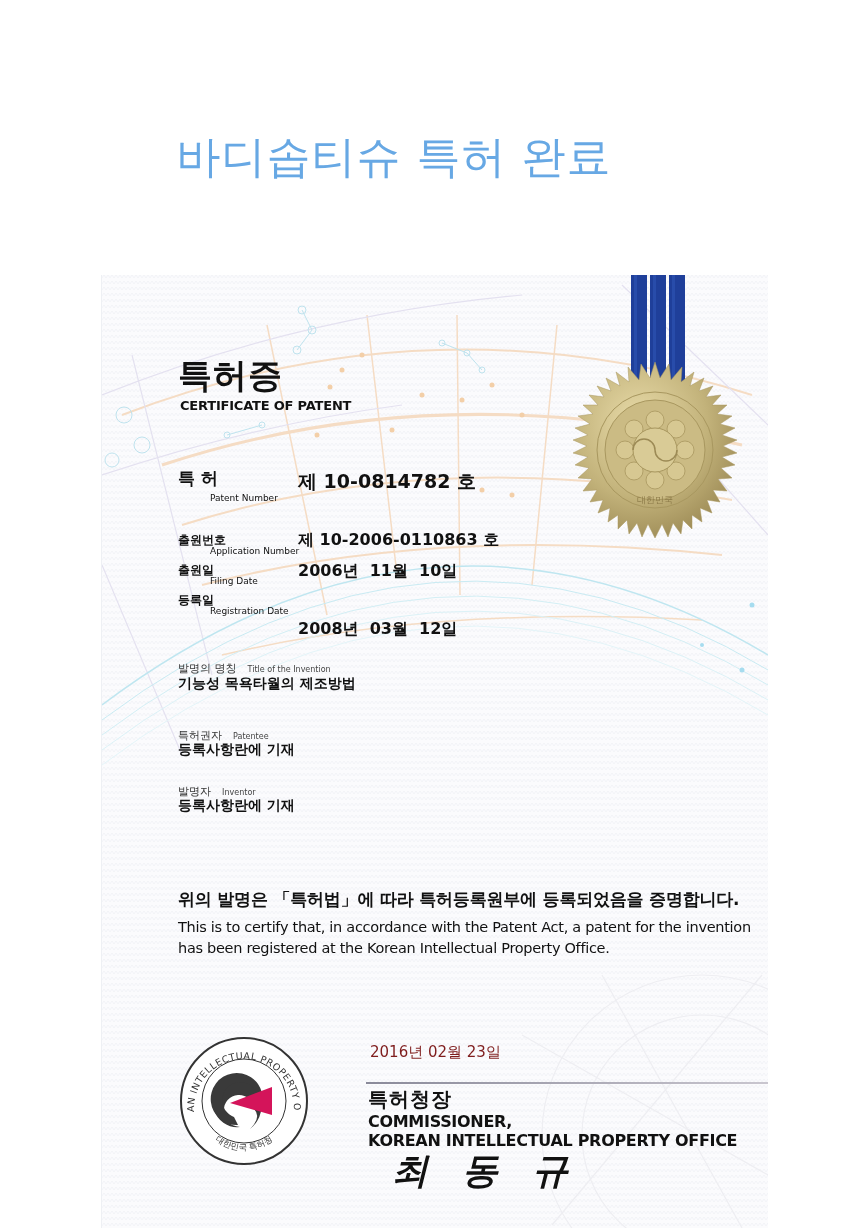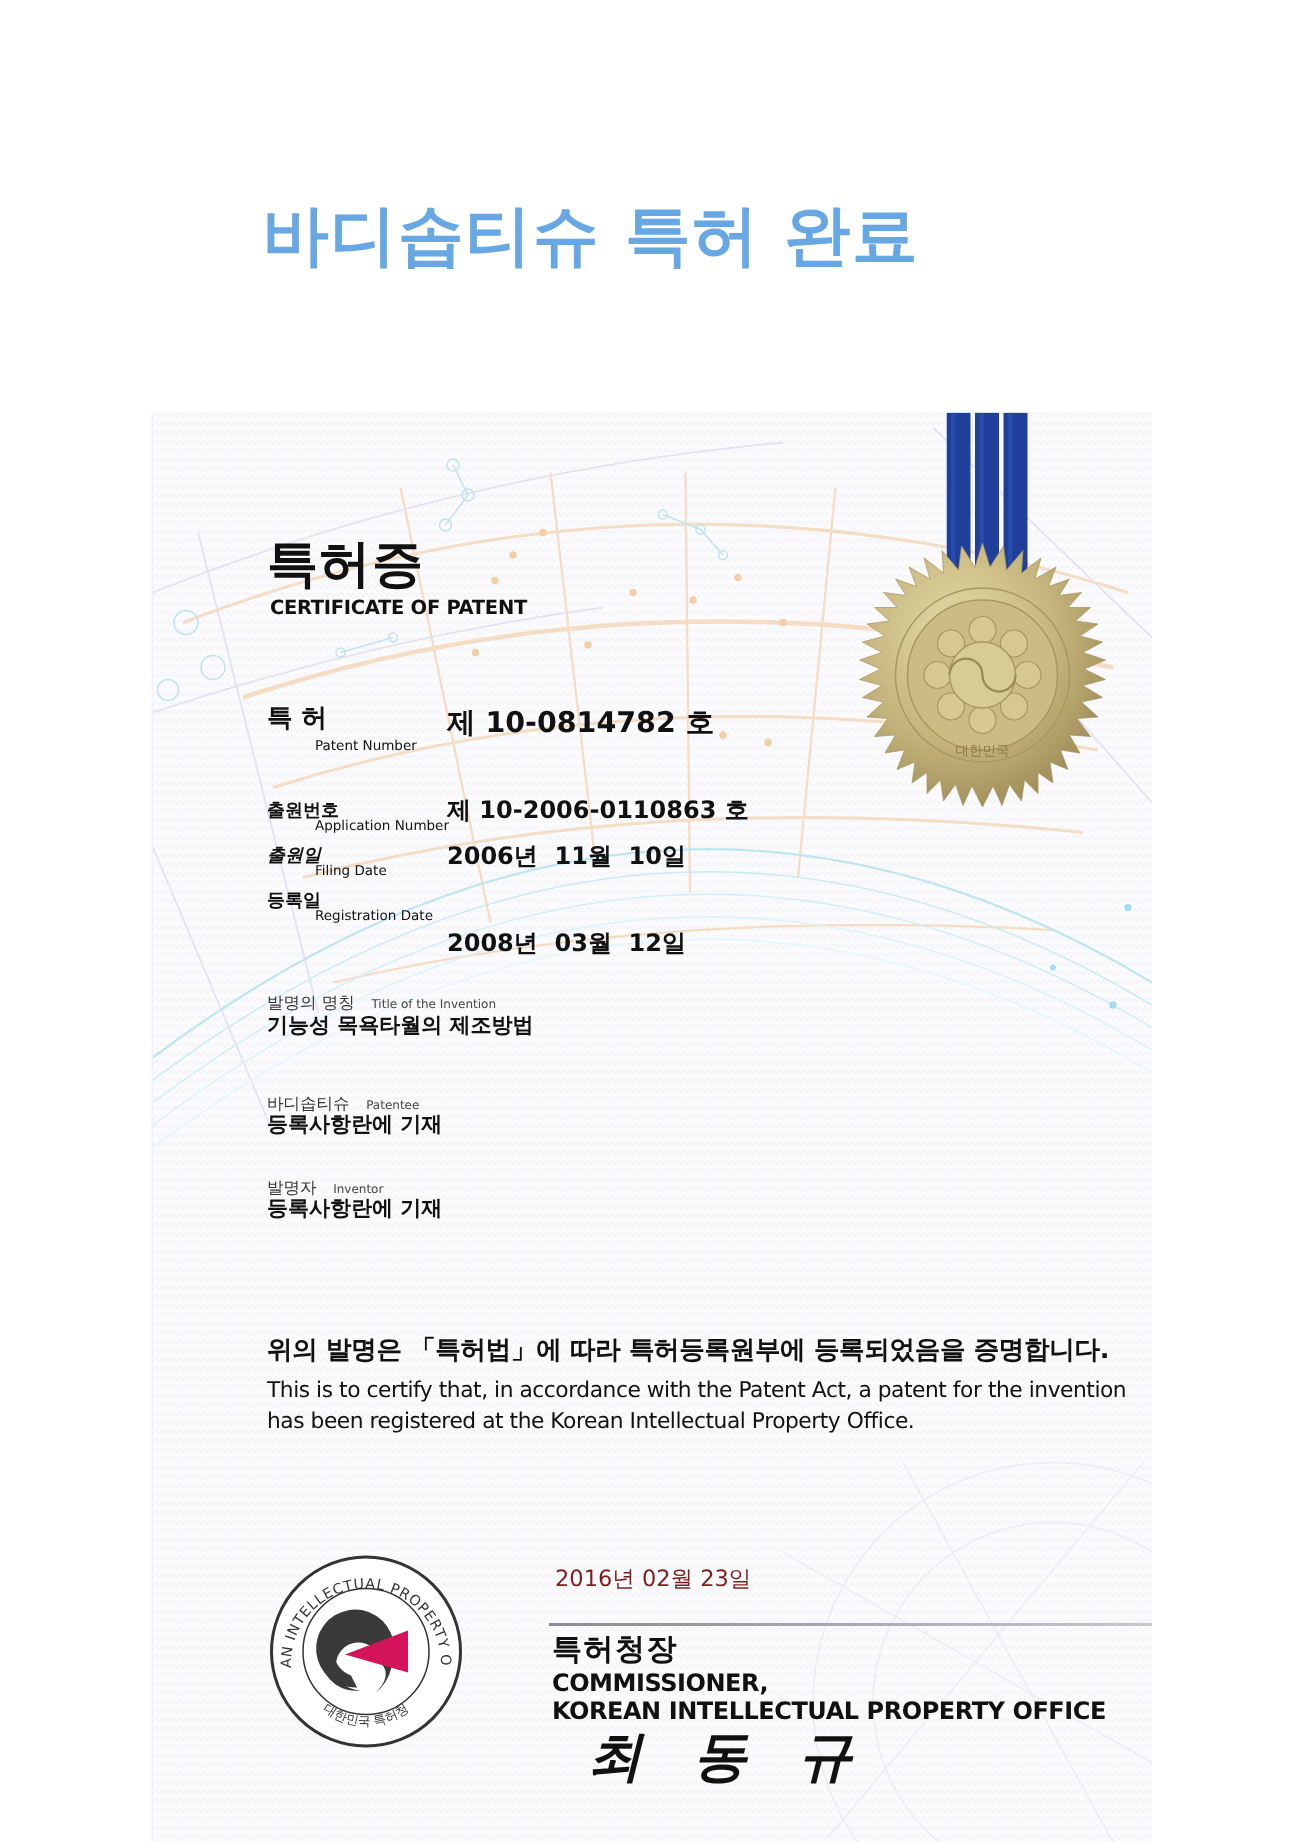--- a/index.html
+++ b/index.html
@@ -4,21 +4,21 @@
   <style>
     html, body { margin: 0; padding: 0; }
     body {
       width: 860px; height: 1228px; background: #ffffff;
       position: relative; overflow: hidden;
       font-family: "DejaVu Sans", "Liberation Sans", sans-serif;
       color: #111;
     }
     .page-heading {
       position: absolute; left: 0; top: 128px; width: 788px;
-      text-align: center; font-size: 44px; font-weight: bold;
+      text-align: center; font-size: 44px; font-weight: normal;
       color: #67a8e4; letter-spacing: 1px;
     }
     .certificate {
       position: absolute; left: 102px; top: 275px; width: 666px; height: 953px;
       background: #fbfbfd; overflow: hidden;
       box-shadow: -1px 0 0 #eef0f4;
     }
     .cert-bg { position: absolute; left: 0; top: 0; width: 666px; height: 953px; }
     .abs { position: absolute; }
     .title-ko { left: 76px; top: 78px; font-size: 34px; font-weight: bold; letter-spacing: 1px; }
@@ -164,36 +164,36 @@
   <div class="abs title-en">CERTIFICATE OF PATENT</div>
 
   <div class="abs lbl-ko" style="left:76px; top:192px;">특 허</div>
   <div class="abs lbl-en" style="left:76px; top:218px;">Patent Number</div>
   <div class="abs val-big" style="left:196px; top:194px;">제 10-0814782 호</div>
 
   <div class="abs lbl-ko-sm" style="left:76px; top:257px;">출원번호</div>
   <div class="abs lbl-en" style="left:76px; top:271px;">Application Number</div>
   <div class="abs val" style="left:196px; top:255px;">제 10-2006-0110863 호</div>
 
-  <div class="abs lbl-ko-sm" style="left:76px; top:287px;font-style:italic;">출원일</div>
+  <div class="abs lbl-ko-sm" style="left:76px; top:287px;">출원일</div>
   <div class="abs lbl-en" style="left:76px; top:301px;">Filing Date</div>
   <div class="abs val" style="left:196px; top:286px; white-space:pre;">2006년  11월  10일</div>
 
   <div class="abs lbl-ko-sm" style="left:76px; top:317px;">등록일</div>
   <div class="abs lbl-en" style="left:76px; top:331px;">Registration Date</div>
   <div class="abs val" style="left:196px; top:316px; white-space:pre;margin-top:28px;">2008년  03월  12일</div>
 
   <div class="abs" style="left:76px; top:382px;">
     <span class="field-label-ko">발명의 명칭</span>
     <span class="field-label-en">Title of the Invention</span>
   </div>
   <div class="abs field-value" style="left:76px; top:400px;">기능성 목욕타월의 제조방법</div>
 
   <div class="abs" style="left:76px; top:449px;">
-    <span class="field-label-ko">바디솝티슈</span>
+    <span class="field-label-ko">특허권자</span>
     <span class="field-label-en">Patentee</span>
   </div>
   <div class="abs field-value" style="left:76px; top:466px;">등록사항란에 기재</div>
 
   <div class="abs" style="left:76px; top:505px;">
     <span class="field-label-ko">발명자</span>
     <span class="field-label-en">Inventor</span>
   </div>
   <div class="abs field-value" style="left:76px; top:522px;">등록사항란에 기재</div>
 

